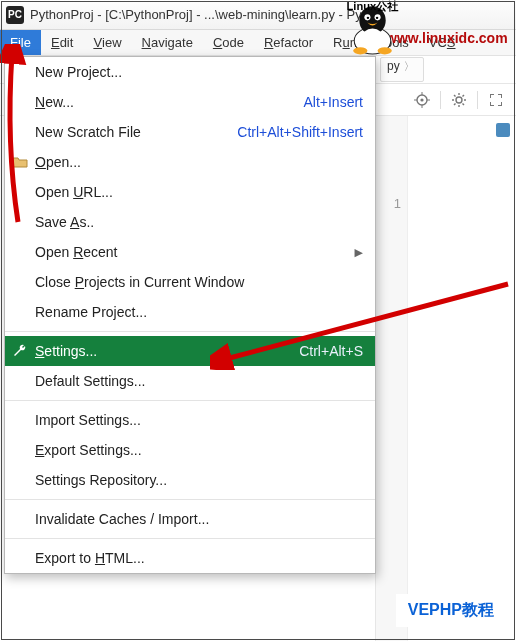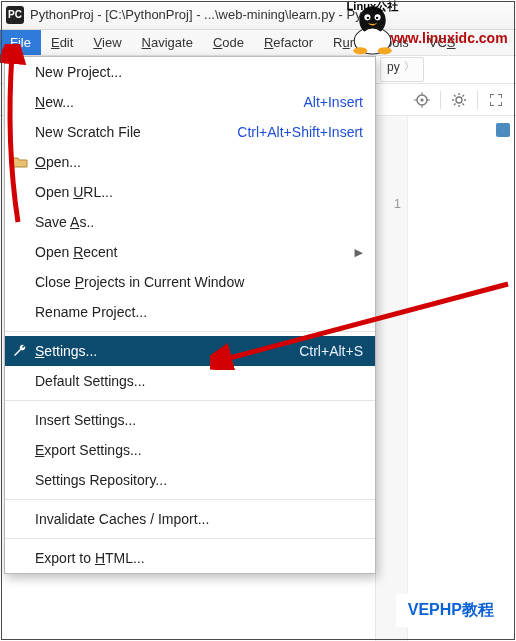--- a/index.html
+++ b/index.html
@@ -8,38 +8,38 @@
   .titlebar { height: 30px; background: linear-gradient(#fdfdfd,#f3f3f3); display: flex; align-items: center; padding: 0 6px; border-bottom: 1px solid #d9d9d9; }
   .titlebar .icon-app { width: 18px; height: 18px; background: #222; border-radius: 3px; margin-right: 6px; display:flex;align-items:center;justify-content:center;color:#fff;font-size:10px;font-weight:bold;}
   .titlebar .title { white-space: nowrap; overflow: hidden; text-overflow: ellipsis; font-size: 13px; }
 
   .menubar { height: 26px; background: #f7f7f7; display: flex; align-items: stretch; border-bottom: 1px solid #e2e2e2; }
   .menubar .menu-item { padding: 0 10px; display:flex;align-items:center; cursor: default; font-size: 13px; }
   .menubar .menu-item.active { background: #2f7bd9; color: #fff; }
   .menubar .menu-item .ul { text-decoration: underline; }
 
   .breadcrumb-bar { height: 28px; background: #fff; border-bottom: 1px solid #e6e6e6; display:flex; align-items:center; padding-left: 380px; }
-  .crumb { border:1px solid #ddd; border-radius:2px; padding:1px 8px 7px 6px; display:flex; align-items:center; font-size:12px; background:#fcfcfc; }
+  .crumb { border:1px solid #ddd; border-radius:2px; padding:1px 8px 7px 6px; display:flex; font-size:12px; background:#fcfcfc; }
   .crumb .chev { margin-left:4px; color:#888; font-size:11px;}
 
   .toolbar { height: 32px; background:#fff; border-bottom:1px solid #e6e6e6; display:flex; align-items:center; justify-content:flex-end; padding-right:8px; gap:6px;}
   .tool-btn { width:24px; height:24px; display:flex; align-items:center; justify-content:center; color:#666; border-radius:3px; }
   .tool-btn svg { width:16px; height:16px; }
   .vsep { width:1px; height:18px; background:#ddd; }
 
   .editor-area { position:absolute; top: 116px; left:375px; right:0; bottom:0; background:#fff; border-left:1px solid #e6e6e6;}
   .gutter { position:absolute; left:0; top:0; width:32px; bottom:0; background:#f7f7f7; border-right:1px solid #eee; text-align:right; padding-right:6px; padding-top:80px; color:#999; font-family:Consolas,monospace; font-size:13px;}
   .file-tab { position:absolute; top:0; right:6px; height:28px; display:flex; align-items:center; gap:4px; font-size:12px;}
   .file-tab .py-ico { width:14px;height:14px; background:#4b8bbe; border-radius:2px; }
 
   
   .dropdown { position:absolute; left:4px; top:56px; width:372px; background:#fff; border:1px solid #b8b8b8; box-shadow:2px 4px 10px rgba(0,0,0,.25); z-index:10;}
   .dropdown .item { height:30px; display:flex; align-items:center; padding:0 12px 0 30px; position:relative; font-size:14px; color:#222;}
   .dropdown .item .shortcut { margin-left:auto; color:#1d4ed8; }
-  .dropdown .item.selected { background:#0c4a6e; color:#fff; }
+  .dropdown .item.selected { background:#15803d; color:#fff; }
   .dropdown .item.selected .shortcut { color:#e8f0fb; }
   .dropdown .item .sub { margin-left:auto; color:#666; font-size:11px;}
   .dropdown .sep { height:1px; background:#e3e3e3; margin:4px 0; }
   .dropdown .item .ico { position:absolute; left:6px; width:18px; height:18px; display:flex; align-items:center; justify-content:center; }
   .dropdown .item .ul { text-decoration: underline; }
 
   
   .penguin { position:absolute; top:0px; left:340px; width:65px; height:55px; z-index:30; pointer-events:none;}
   .watermark-url { position:absolute; top:30px; left:386px; color:#b50b0b; font-size:14px; font-weight:bold; z-index:29; pointer-events:none;text-align:right; }
   .big-arrow { position:absolute; z-index:20; pointer-events:none; }
@@ -163,21 +163,21 @@
         </svg>
       </span>
       <span><span class="ul">S</span>ettings...</span>
       <span class="shortcut">Ctrl+Alt+S</span>
     </div>
     <div class="item">
       <span>Default Settings...</span>
     </div>
     <div class="sep"></div>
     <div class="item">
-      <span>Insert Settings...</span>
+      <span>Import Settings...</span>
     </div>
     <div class="item">
       <span><span class="ul">E</span>xport Settings...</span>
     </div>
     <div class="item">
       <span>Settings Repository...</span>
     </div>
     <div class="sep"></div>
     <div class="item">
       <span>Invalidate Caches / Import...</span>

